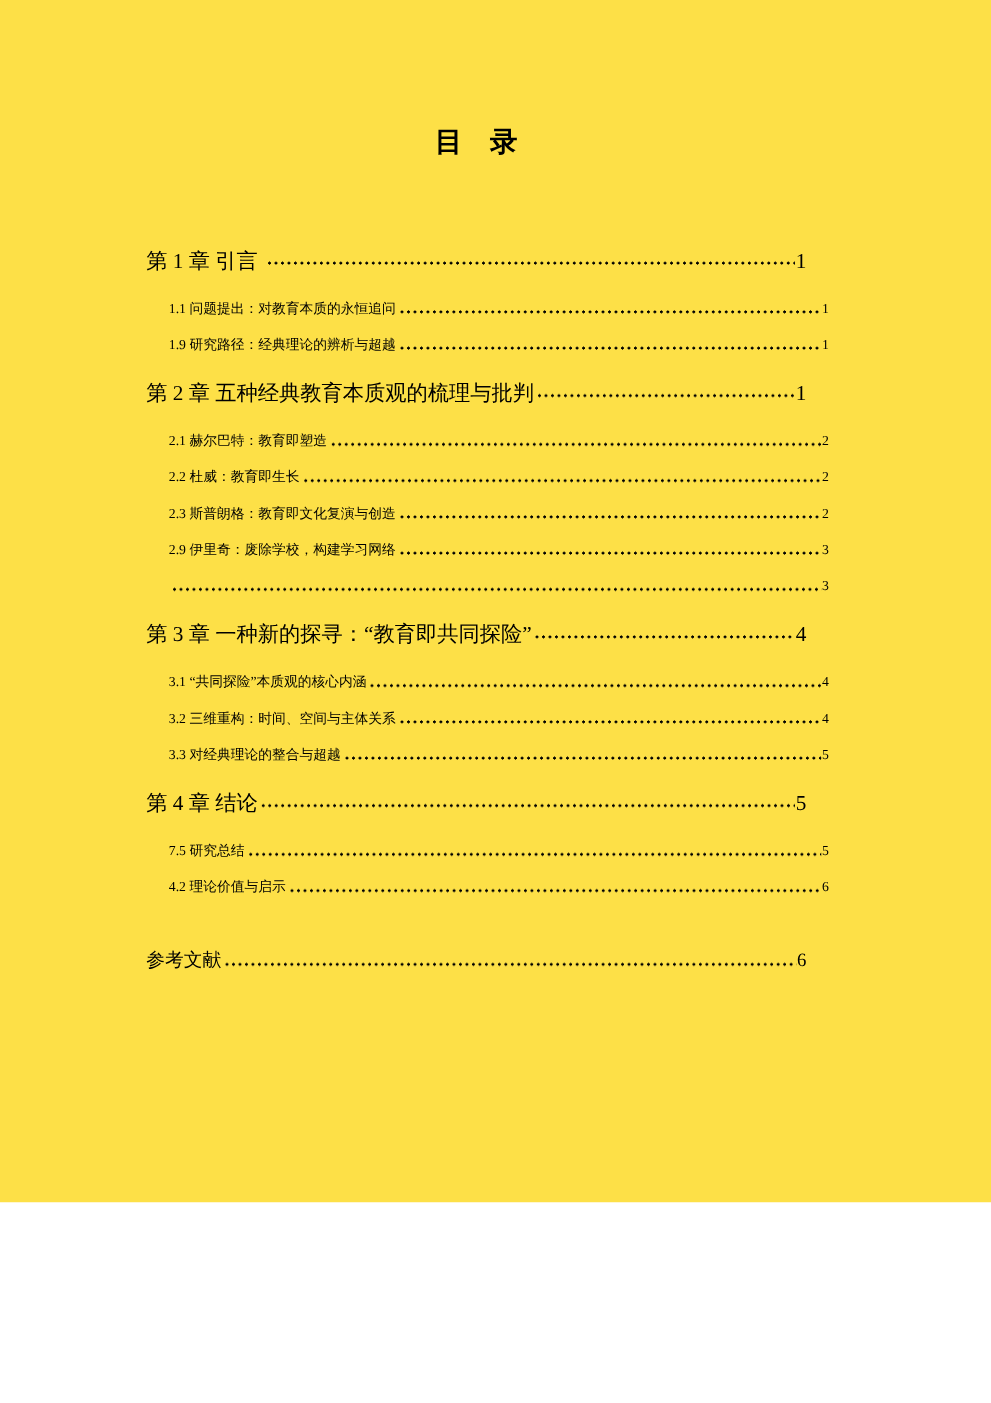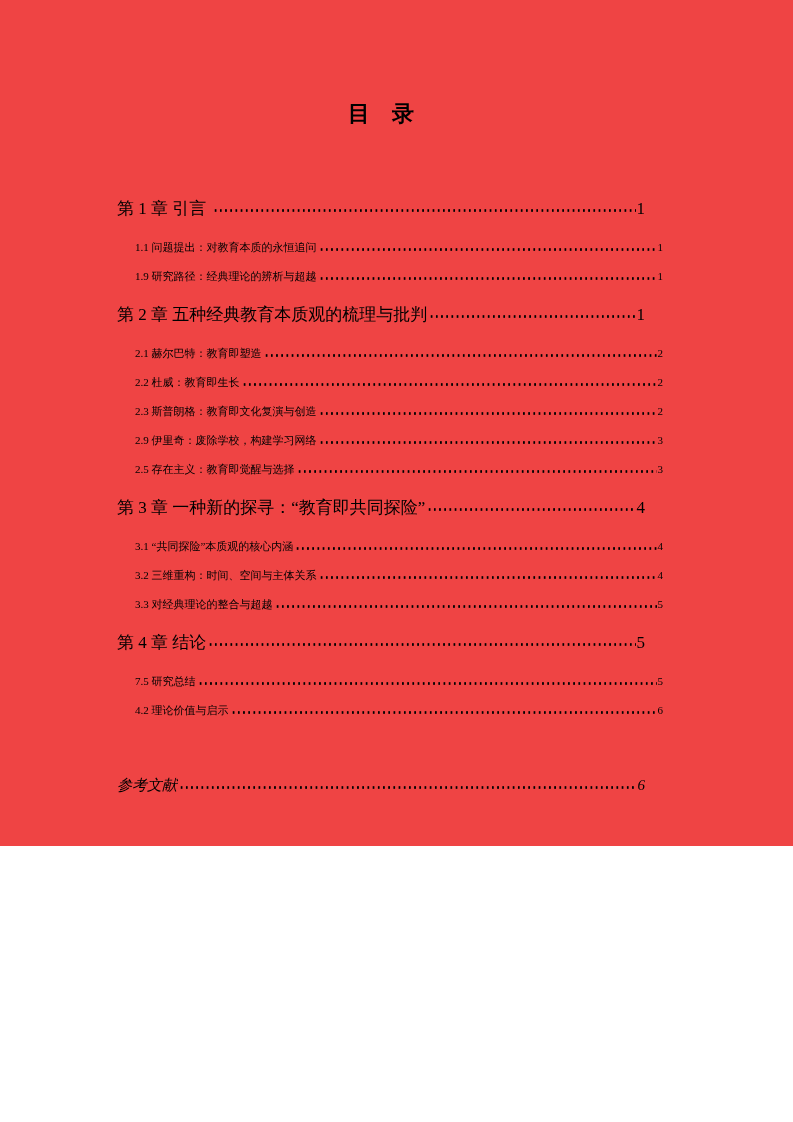--- a/index.html
+++ b/index.html
@@ -3,22 +3,22 @@
 <meta charset="utf-8">
 <style>
   html, body {
     margin: 0;
     padding: 0;
     background: #ffffff;
   }
   .page {
     position: relative;
     width: 793px;
-    height: 846px;
-    background: #ef4444;
+    height: 962px;
+    background: #fde047;
     color: #000000;
     font-family: "Liberation Serif", "DejaVu Serif", serif;
     overflow: hidden;
   }
   .content {
     position: absolute;
     left: 117px;
     top: 98px;
     width: 528px;
   }
@@ -63,22 +63,21 @@
     justify-content: center;
   }
   .row.sub {
     font-size: 11px;
     line-height: 29px;
     padding-left: 18px;
   }
   .row.ref {
     font-size: 15px;
     line-height: 29px;
-    margin-top: 46px;
-    font-style: italic;
+    margin-top: 30px;
   }
 </style>
 </head>
 <body>
 
 <div class="page">
   <div class="content">
     <h1 class="doc-title">目　录</h1>
     <nav class="toc">
         <div class="row chapter">
@@ -115,21 +114,20 @@
     <span class="label">2.3 斯普朗格：教育即文化复演与创造</span>
     <span class="dots"></span>
     <span class="pagenum">2</span>
   </div>
         <div class="row sub">
     <span class="label">2.9 伊里奇：废除学校，构建学习网络</span>
     <span class="dots"></span>
     <span class="pagenum">3</span>
   </div>
         <div class="row sub">
-    <span class="label">2.5 存在主义：教育即觉醒与选择</span>
     <span class="dots"></span>
     <span class="pagenum">3</span>
   </div>
         <div class="row chapter">
     <span class="label">第 3 章 一种新的探寻：“教育即共同探险”</span>
     <span class="dots"></span>
     <span class="pagenum">4</span>
   </div>
         <div class="row sub">
     <span class="label">3.1 “共同探险”本质观的核心内涵</span>

